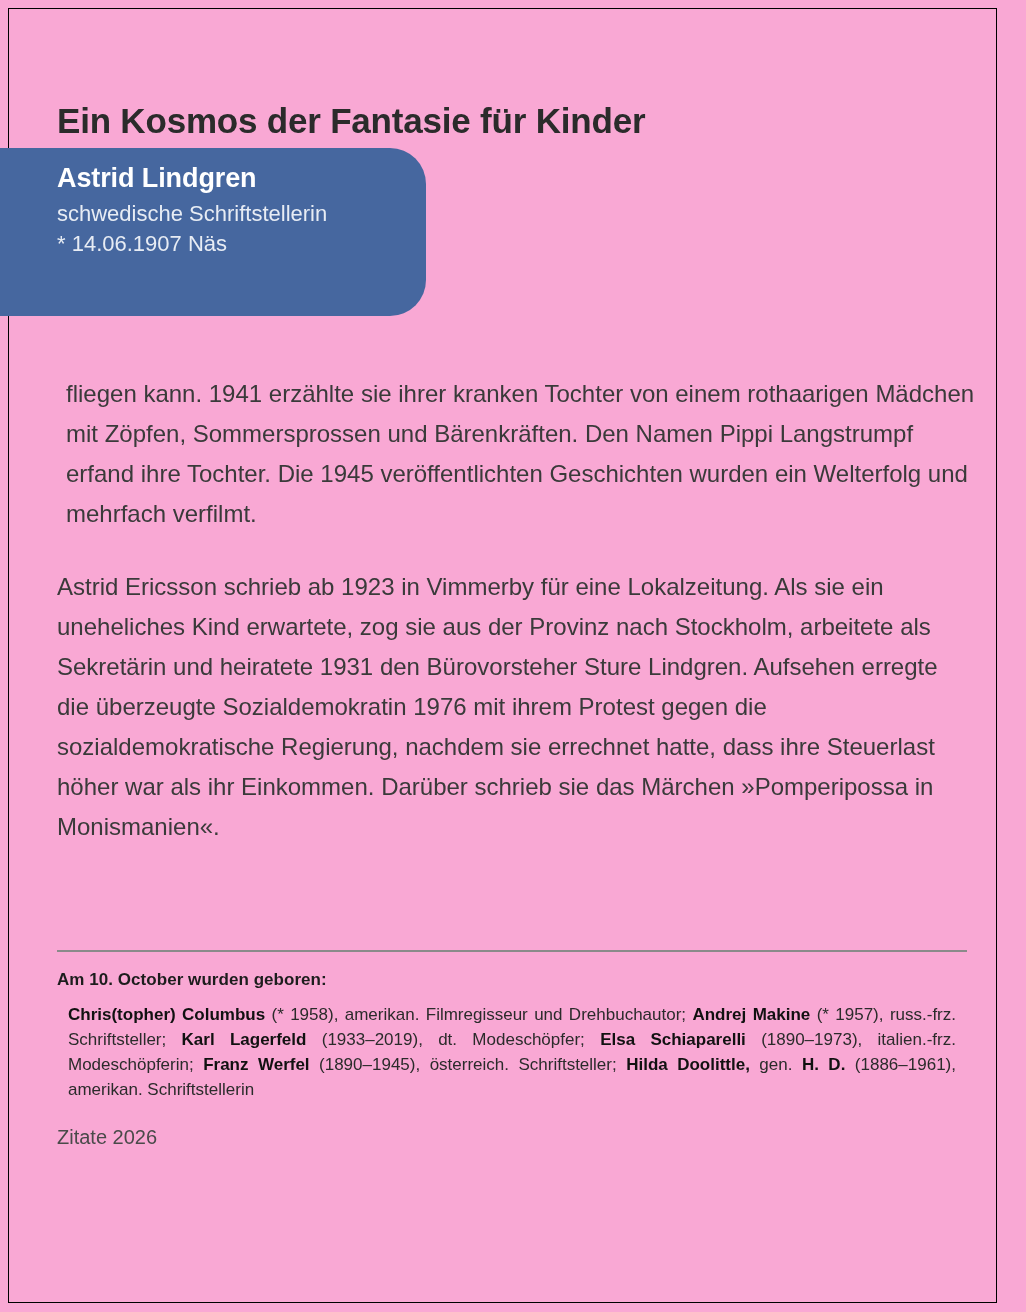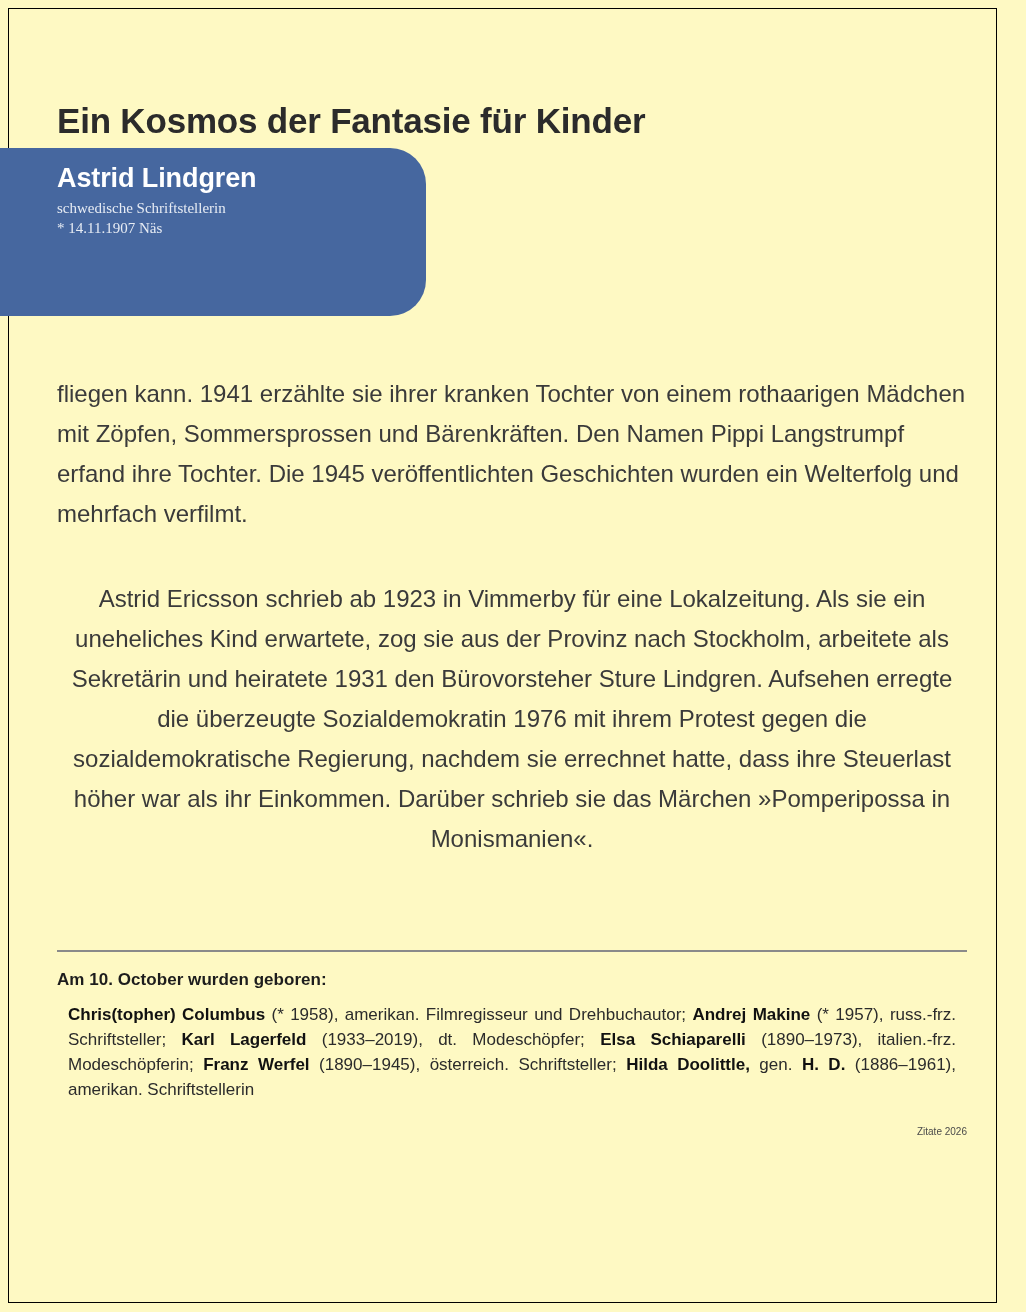--- a/index.html
+++ b/index.html
@@ -6,21 +6,21 @@
   html, body {
     margin: 0;
     padding: 0;
     background: #ffffff;
   }
 
   .page {
     position: relative;
     width: 1026px;
     height: 1312px;
-    background: #fef9c3;
+    background: #f9a8d4;
     box-sizing: border-box;
     overflow: hidden;
     font-family: "Liberation Sans", "DejaVu Sans", sans-serif;
     -webkit-font-smoothing: antialiased;
   }
 
   
   .page-frame {
     position: absolute;
     left: 8px;
@@ -63,26 +63,25 @@
   .person-name {
     font-size: 27px;
     font-weight: bold;
     color: #ffffff;
     line-height: 1.2;
     letter-spacing: -0.1px;
     margin: 0 0 5px 0;
   }
 
   .person-line {
-    font-size: 15px;
+    font-size: 22px;
     color: #e7ecf4;
     line-height: 1.33;
     font-weight: 400;
     white-space: nowrap;
-    font-family: Liberation Serif, serif;
   }
 
   
   .intro-text {
     position: absolute;
     left: 449px;
     top: 150px;
     width: 500px;
     font-size: 24px;
     line-height: 40px;
@@ -91,22 +90,22 @@
 
   .body-para {
     position: absolute;
     left: 57px;
     width: 910px;
     font-size: 24px;
     line-height: 40px;
     color: #3a3a3a;
   }
 
-  .body-para.p1 { top: 350px; }
-  .body-para.p2 { top: 555px; text-align: center; }
+  .body-para.p1 { top: 350px; margin-left: 9px; }
+  .body-para.p2 { top: 543px; }
 
   
   .footer {
     position: absolute;
     left: 57px;
     top: 950px;
     width: 910px;
   }
 
   .footer-rule {
@@ -132,38 +131,38 @@
     margin: 11px;
   }
 
   .footer-body b { font-weight: bold; color: #111111; }
 
   .colophon {
     position: absolute;
     left: 57px;
     top: 1126px;
     width: 910px;
-    text-align: right;
-    font-size: 10px;
+    text-align: left;
+    font-size: 20px;
     color: #4a4a4a;
   }
 </style>
 </head>
 <body>
 
 <div class="page">
 
   <div class="page-frame"></div>
 
   <h1 class="headline">Ein Kosmos der Fantasie für Kinder</h1>
 
   <div class="person-box">
     <div class="person-name">Astrid Lindgren</div>
     <div class="person-line">schwedische Schriftstellerin</div>
-    <div class="person-line">* 14.11.1907 Näs</div>
+    <div class="person-line">* 14.06.1907 Näs</div>
   </div>
 
 
   <p class="body-para p1">fliegen kann. 1941 erzählte sie ihrer kranken Tochter von einem rot­haarigen Mädchen mit Zöpfen, Sommersprossen und Bärenkräften. Den Namen Pippi Langstrumpf erfand ihre Tochter. Die 1945 ver­öffentlichten Geschichten wurden ein Welterfolg und mehrfach verfilmt.</p>
 
   <p class="body-para p2">Astrid Ericsson schrieb ab 1923 in Vimmerby für eine Lokalzeitung. Als sie ein uneheliches Kind erwartete, zog sie aus der Provinz nach Stockholm, arbeitete als Sekretärin und heiratete 1931 den Büro­vorsteher Sture Lindgren. Aufsehen erregte die überzeugte Sozial­demokratin 1976 mit ihrem Protest gegen die sozialdemokratische Regierung, nachdem sie errechnet hatte, dass ihre Steuerlast höher war als ihr Einkommen. Darüber schrieb sie das Märchen »Pomperi­possa in Monismanien«.</p>
 
   <div class="footer">
     <div class="footer-rule"></div>
     <div class="footer-heading">Am 10. October wurden geboren:</div>

